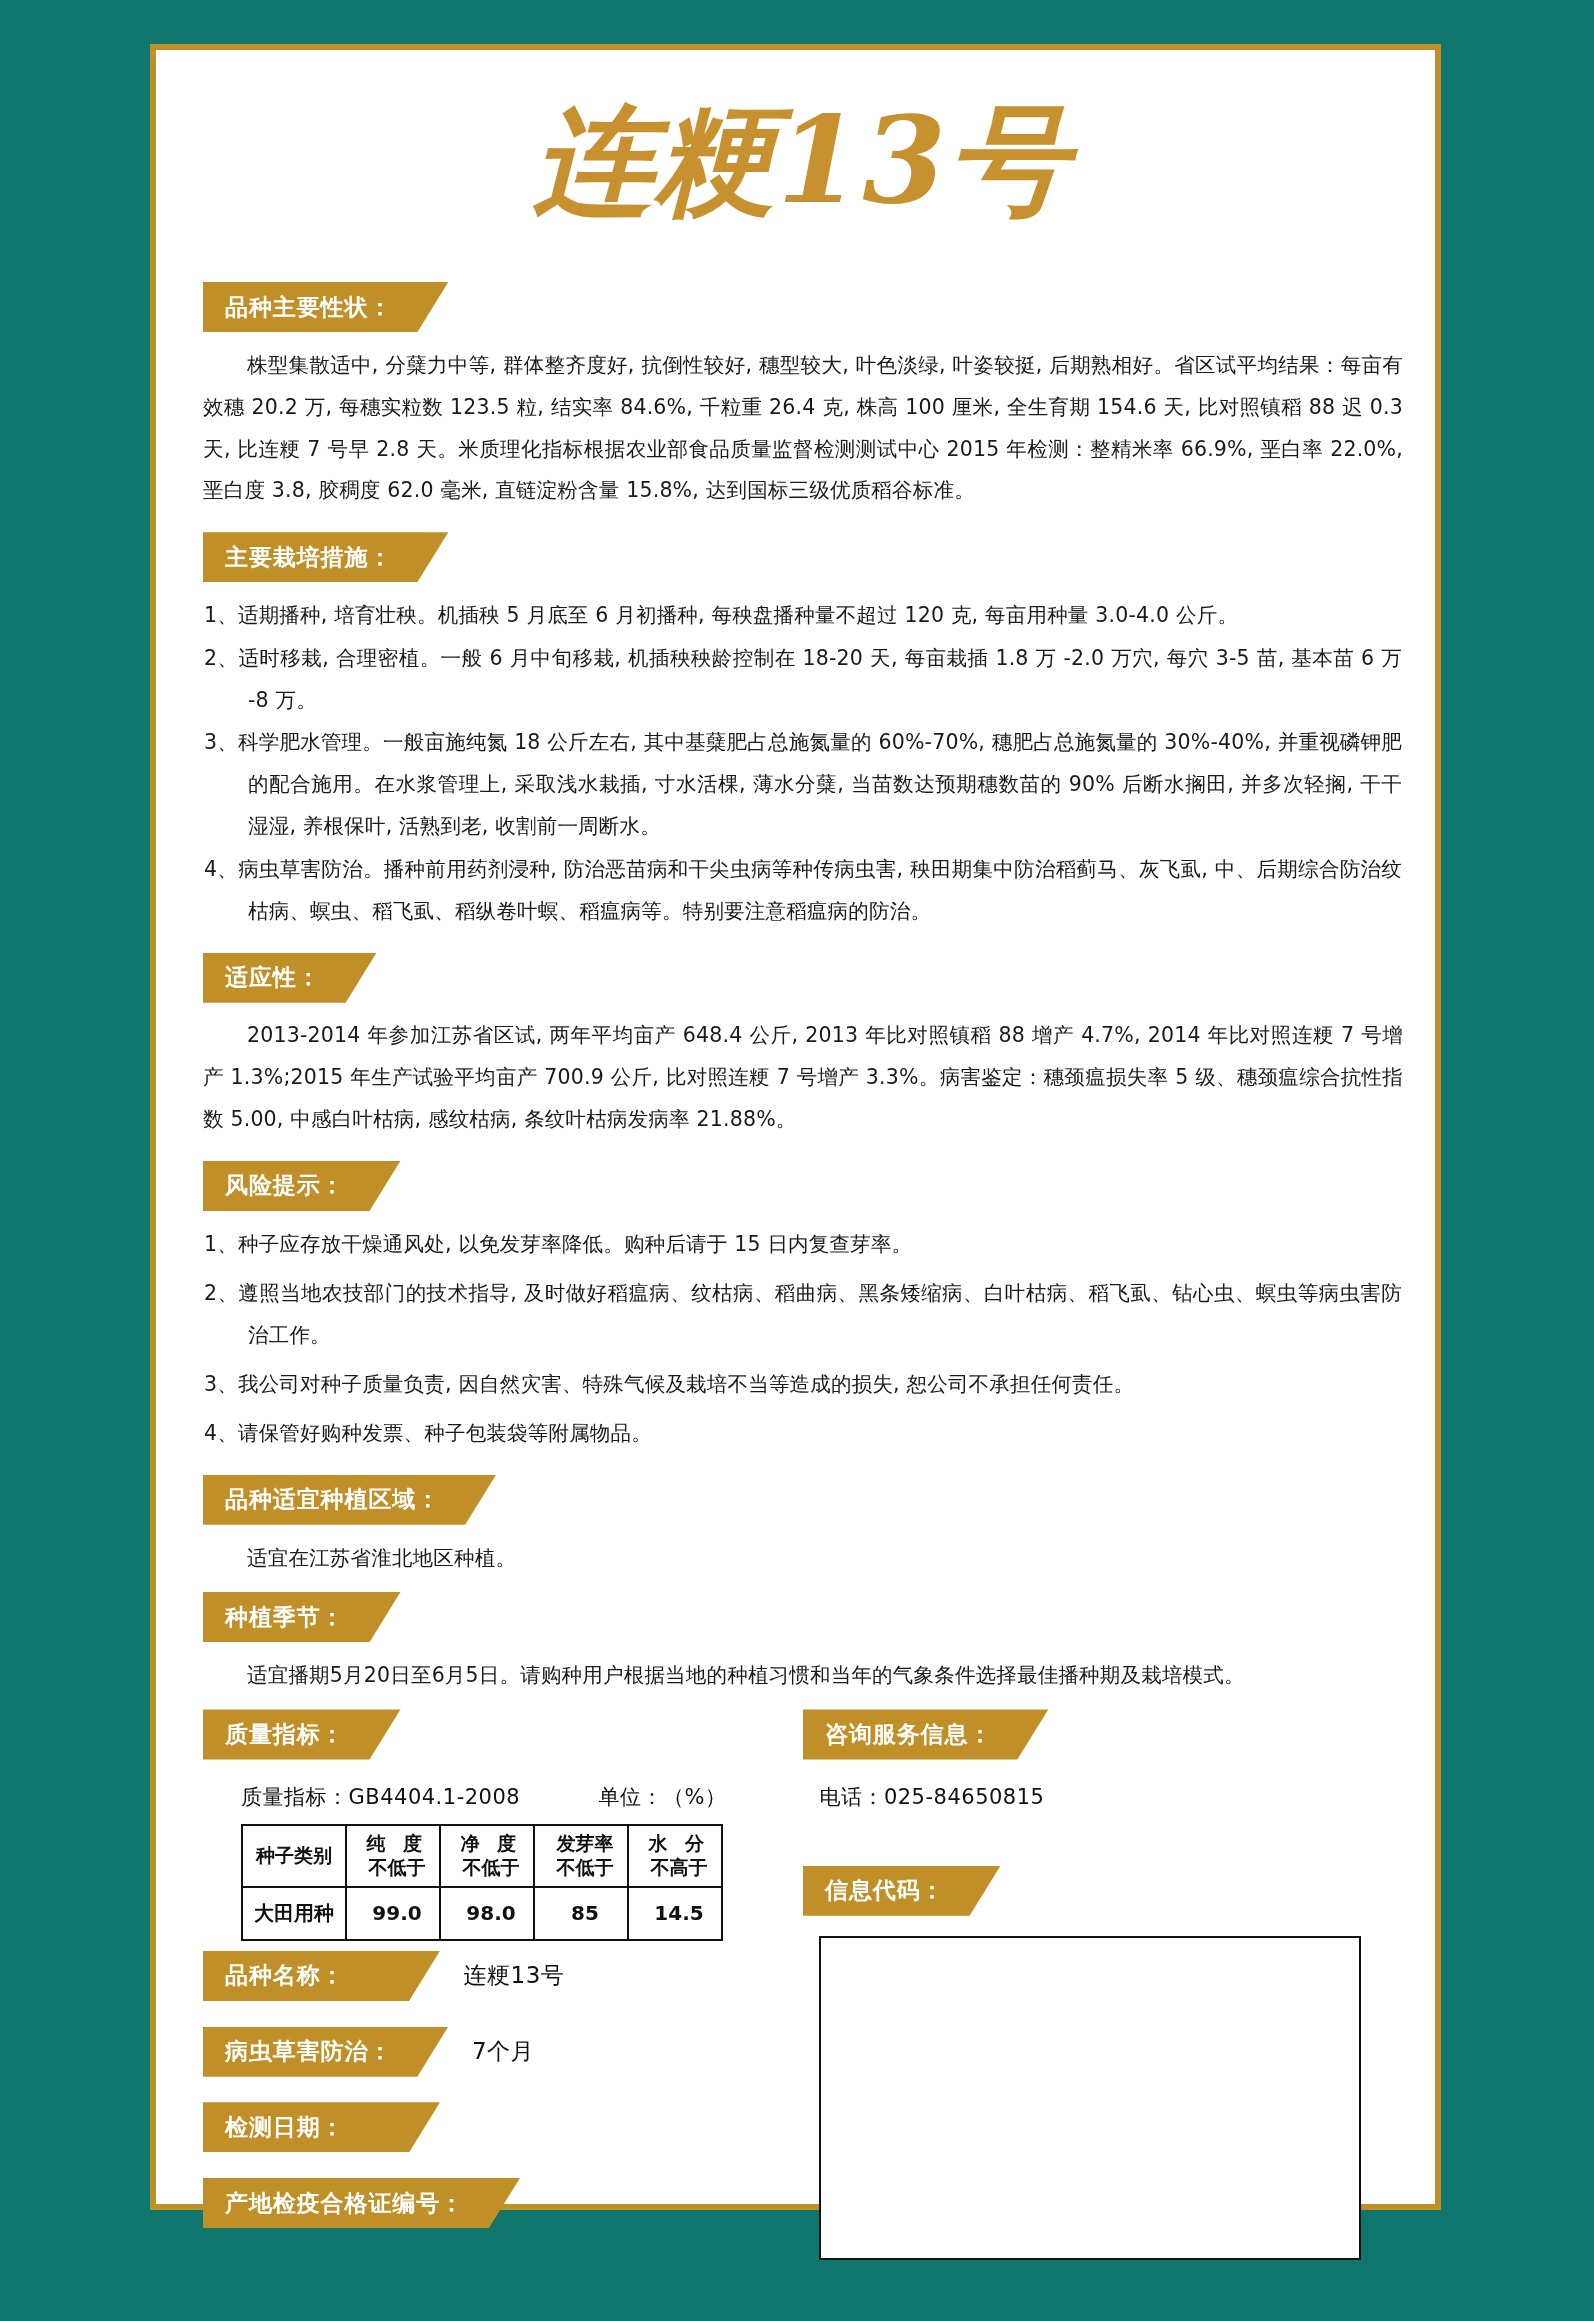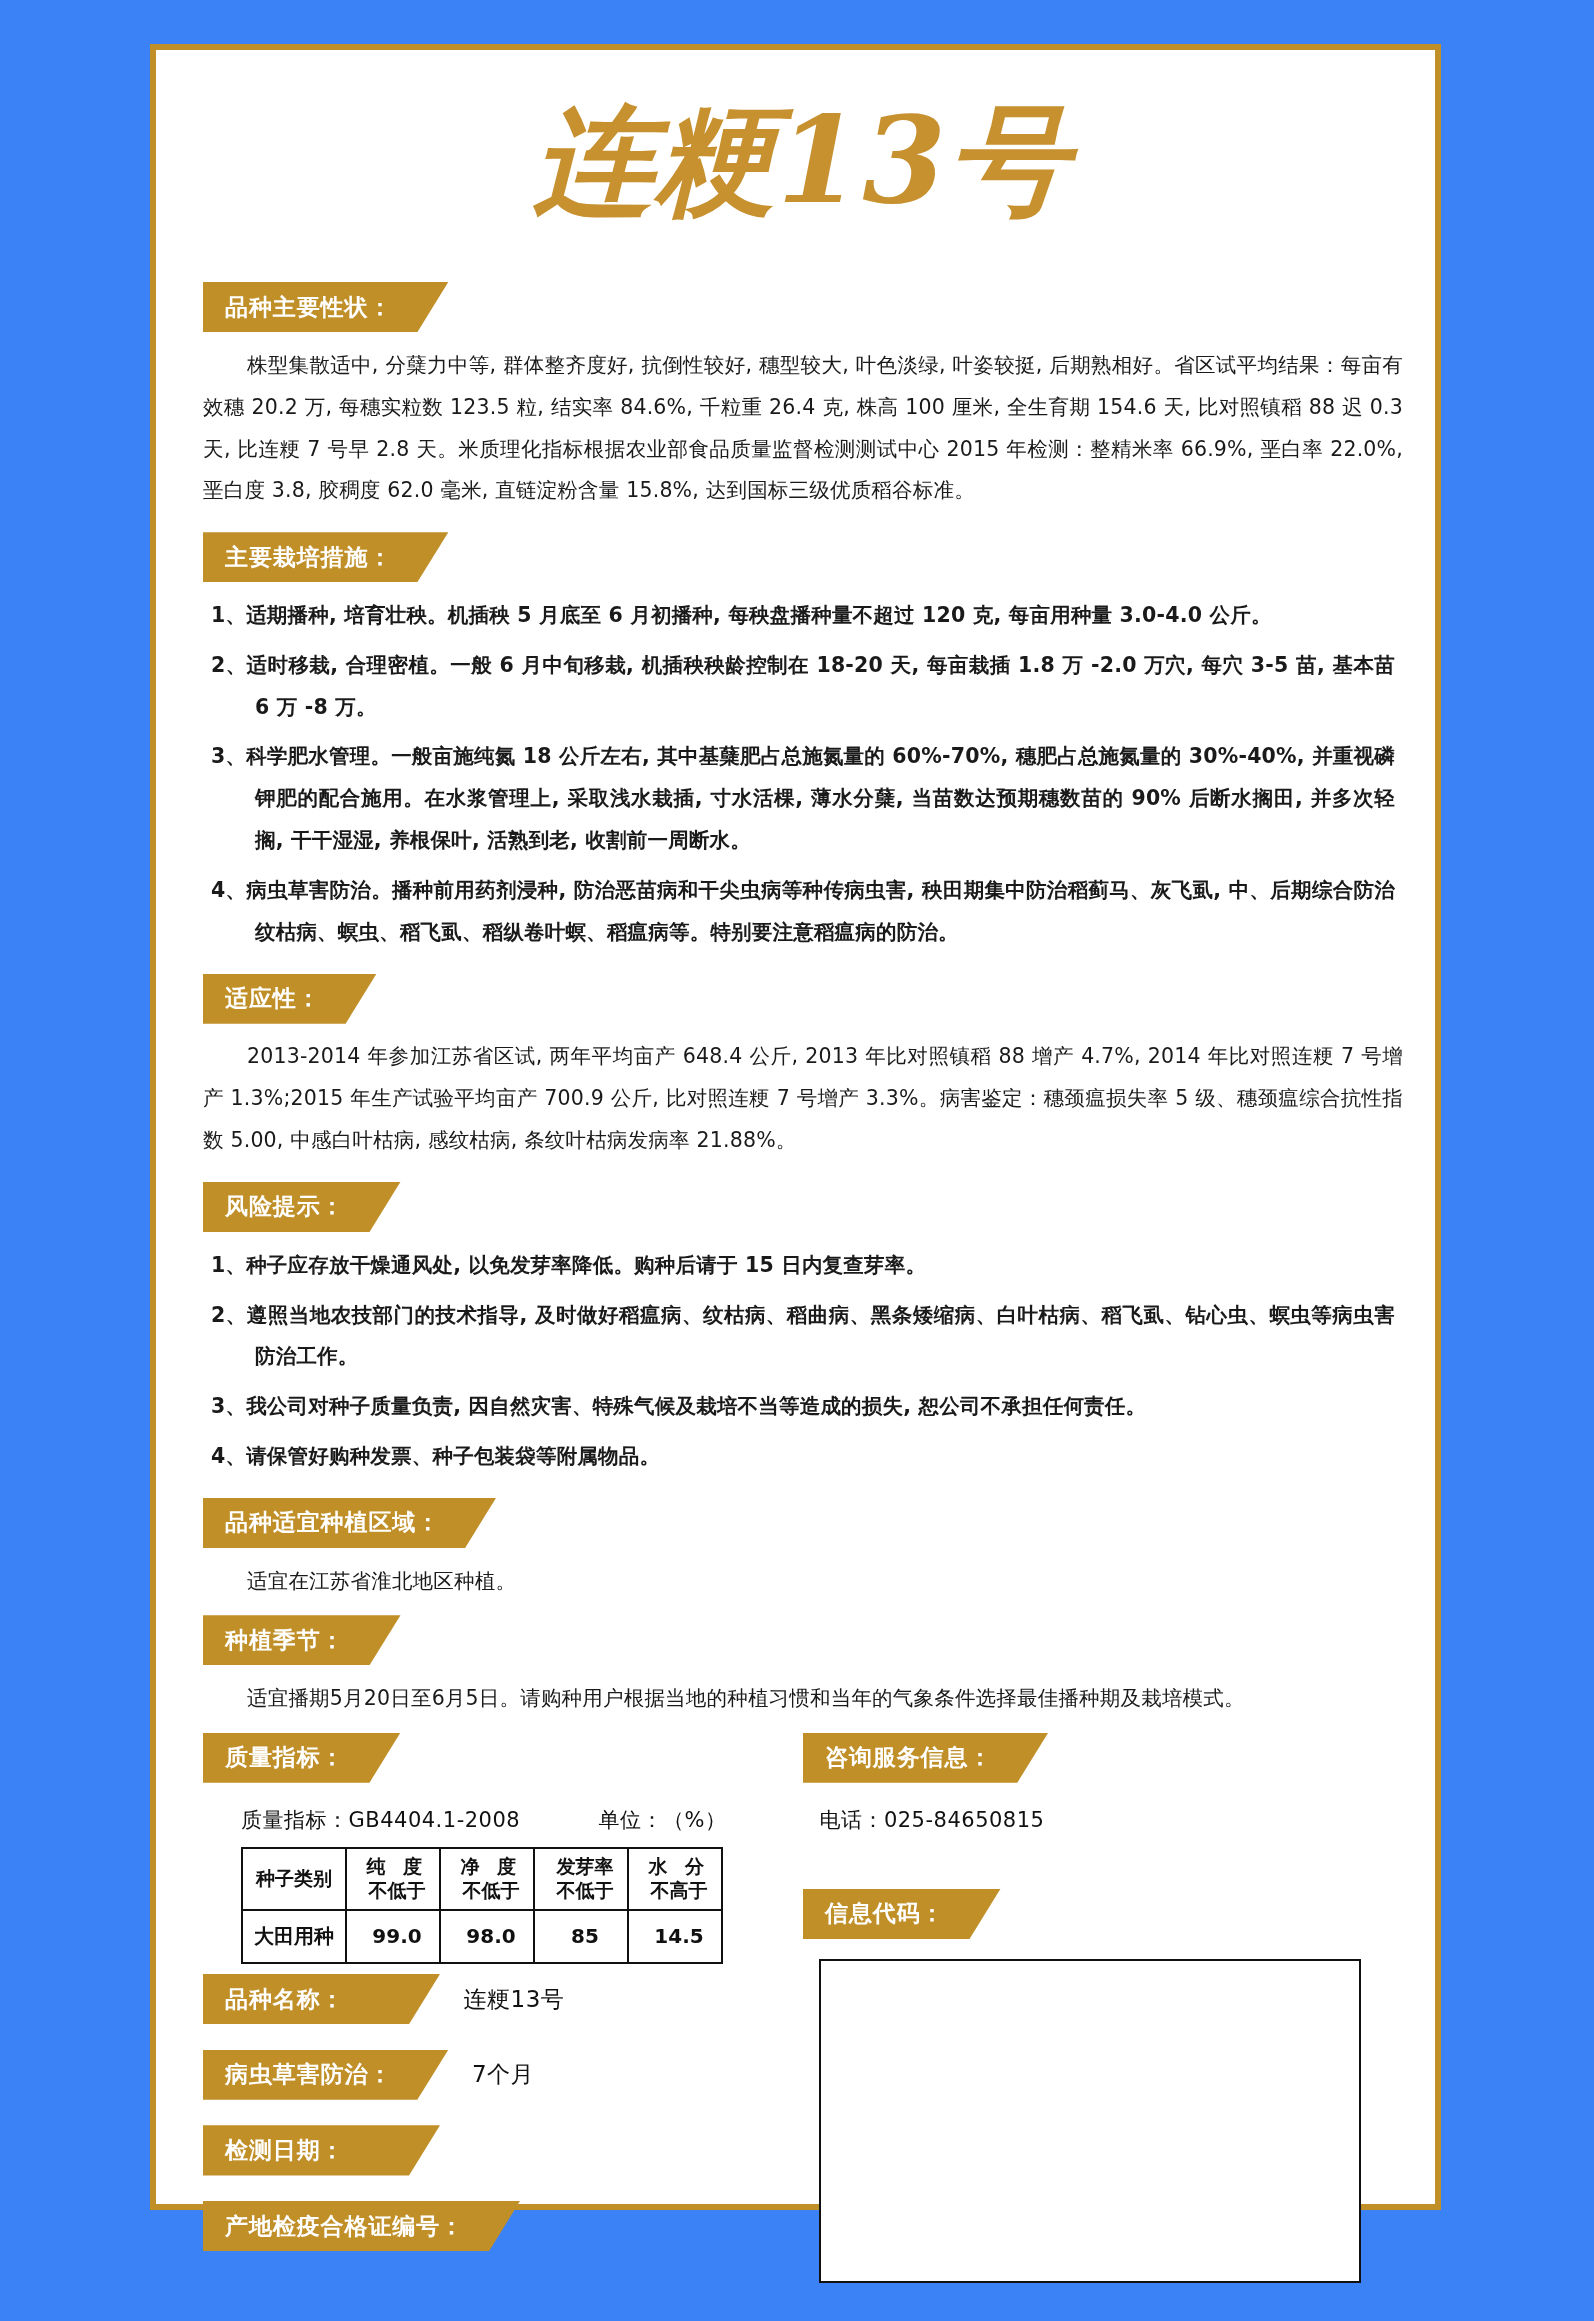--- a/index.html
+++ b/index.html
@@ -9,21 +9,21 @@
     background:#ffffff;
     font-family:"DejaVu Sans","Liberation Sans",sans-serif;
     -webkit-font-smoothing:antialiased;
   }
 
   
   .page{
     position:absolute;
     left:0; top:0;
     width:1595px; height:2322px;
-    background:#3b82f6;
+    background:#0f766e;
   }
   .frame{
     position:absolute;
     left:150px; top:44px;
     width:1291px; height:2166px;
     border:6.4px solid #C08F28;
     box-sizing:border-box;
     background:#ffffff;
   }
 
@@ -75,25 +75,24 @@
     letter-spacing:0.2px;
   }
   .para.indent{text-indent:44px;}
 
   
   .li{
     font-size:20.5px;
     line-height:2.04;
     color:#1a1a1a;
     text-align:justify;
-    margin:8px;
+    margin:1px;
     padding-left:44px;
     text-indent:-44px;
     letter-spacing:0.2px;
-    font-weight:bold;
   }
   .li.risk{margin-bottom:7.3px;}
 
   .block{margin-bottom:20px;}
   .block-sm{margin-bottom:12.7px;}
 
   
   .cols{display:flex;}
   .col-l{width:600px;}
   .col-r{width:600px;}

